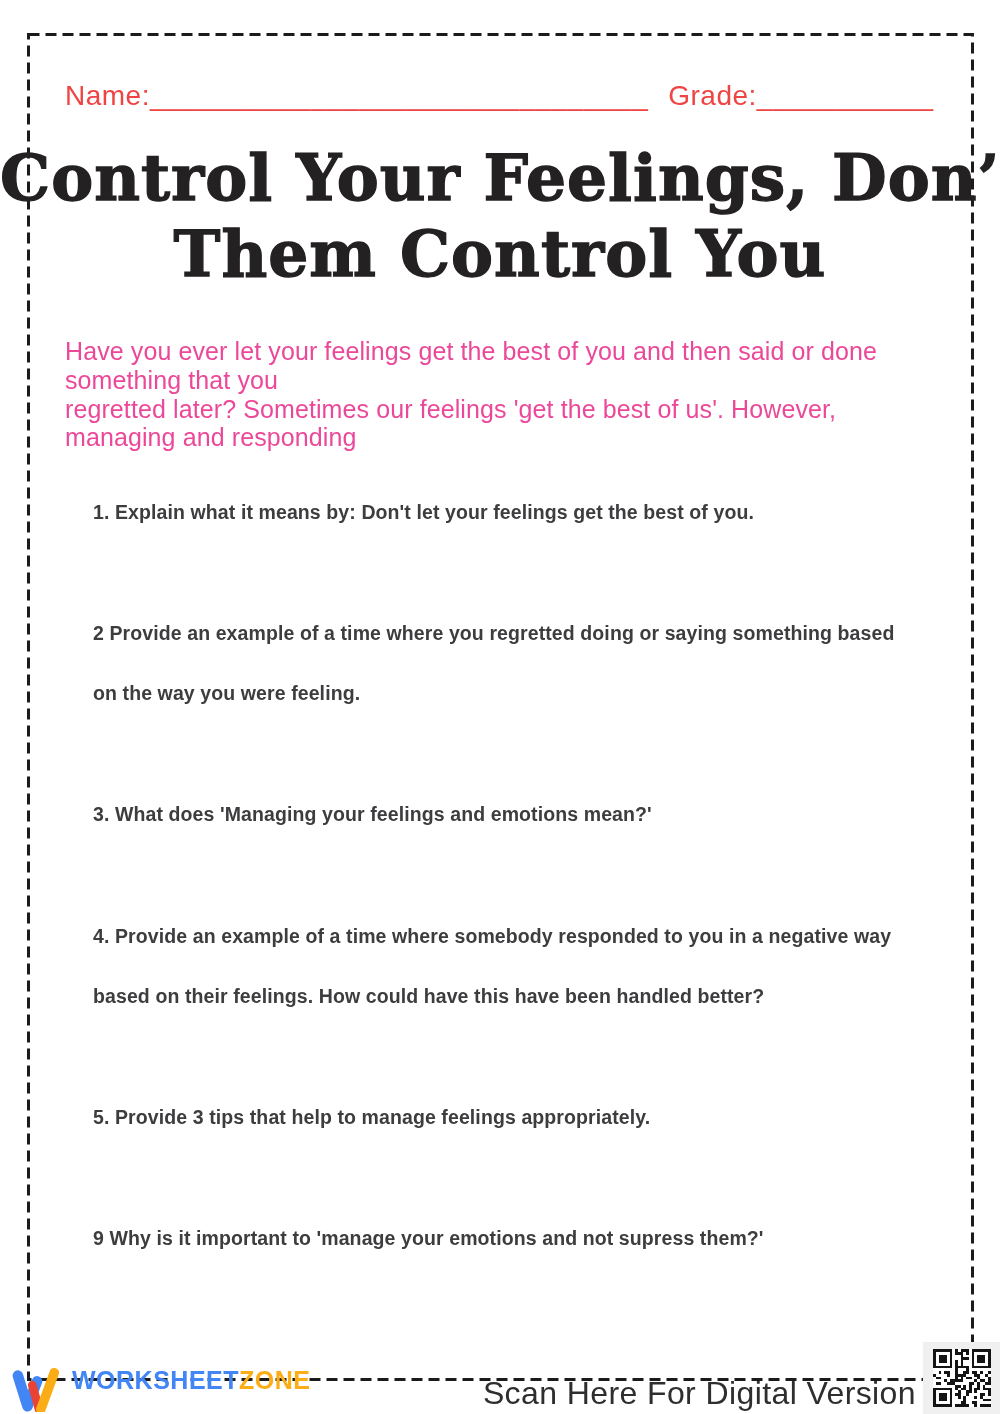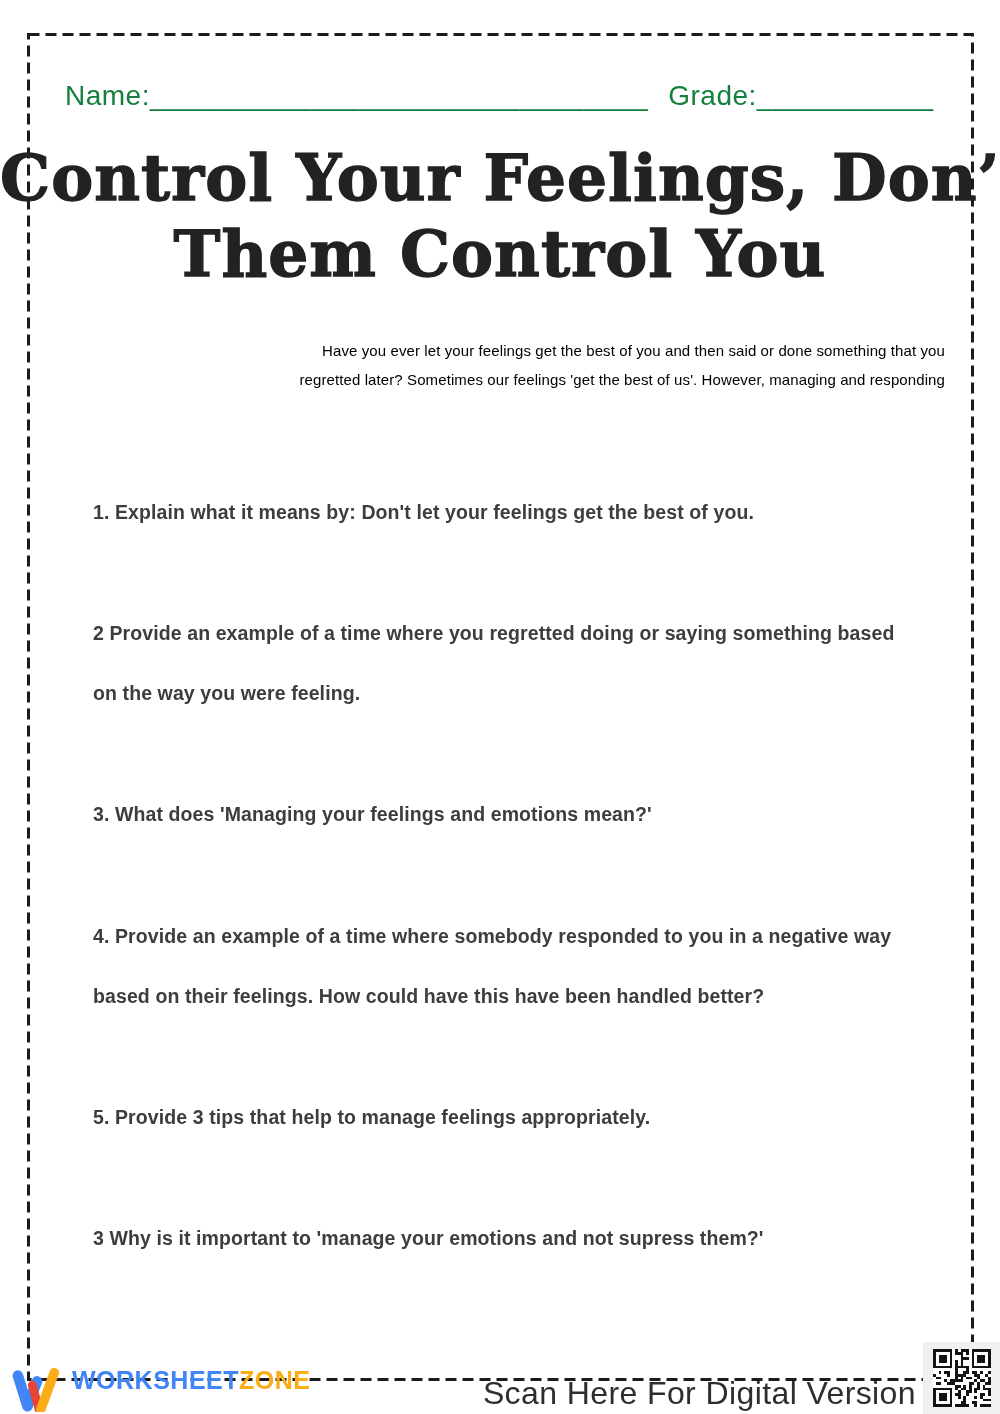--- a/index.html
+++ b/index.html
@@ -12,42 +12,41 @@
     position:relative;
     width:1000px;height:1414px;
     background:#ffffff;
     overflow:hidden;
     font-family:"Liberation Sans", sans-serif;
   }
   .border-svg{position:absolute;left:0;top:0;width:1000px;height:1414px;pointer-events:none;}
 
   .name-row{
     position:absolute;left:65px;top:80px;
-    font-size:28px;color:#15803d;letter-spacing:.5px;
+    font-size:28px;color:#ef4444;letter-spacing:.5px;
     white-space:nowrap;
   }
   .name-row .gap{display:inline-block;width:20px;}
 
   .title{
     position:absolute;left:0;top:140px;width:1000px;
     text-align:center;
     font-family:"DejaVu Serif", serif;
     font-weight:bold;
     font-size:63px;line-height:76px;
     color:#242122;
     -webkit-text-stroke:1.3px #242122;
     letter-spacing:1px;
     white-space:nowrap;
   }
 
   .intro{
     position:absolute;left:65px;top:337px;width:880px;
-    font-size:15px;line-height:28.8px;color:#000000;
+    font-size:25px;line-height:28.8px;color:#ec4899;
     letter-spacing:.1px;
-    text-align:right;
   }
 
   .q{
     position:absolute;left:65px;width:880px;
     font-size:19.5px;font-weight:700;color:#3d3d3f;
     letter-spacing:.1px;white-space:nowrap;margin-left:28px;
   }
 
   .footer-logo{
     position:absolute;left:12px;top:1366px;height:48px;
@@ -91,21 +90,21 @@
     <div>regretted later? Sometimes our feelings 'get the best of us'. However, managing and responding</div>
   </div>
 
   <div class="q" style="top:501px">1. Explain what it means by: Don't let your feelings get the best of you.</div>
   <div class="q" style="top:622px">2 Provide an example of a time where you regretted doing or saying something based</div>
   <div class="q" style="top:682px">on the way you were feeling.</div>
   <div class="q" style="top:803px">3. What does 'Managing your feelings and emotions mean?'</div>
   <div class="q" style="top:925px">4. Provide an example of a time where somebody responded to you in a negative way</div>
   <div class="q" style="top:985px">based on their feelings. How could have this have been handled better?</div>
   <div class="q" style="top:1106px">5. Provide 3 tips that help to manage feelings appropriately.</div>
-  <div class="q" style="top:1227px">3 Why is it important to 'manage your emotions and not supress them?'</div>
+  <div class="q" style="top:1227px">9 Why is it important to 'manage your emotions and not supress them?'</div>
 
   <div class="footer-logo">
     <svg width="52" height="46" viewBox="0 0 54 48">
       <path d="M6 10 L16 42 L26 16" fill="none" stroke-linecap="round" stroke-linejoin="round" stroke-width="11" stroke="#4285F4"></path>
       <path d="M21 20 L28 45" fill="none" stroke-linecap="round" stroke-width="9" stroke="#E94335"></path>
       <path d="M30 45 L44 7" fill="none" stroke-linecap="round" stroke-width="10" stroke="#FBAD18"></path>
     </svg>
     <span class="brand-text"><span class="brand-word1">WORKSHEET</span><span class="brand-word2">ZONE</span></span>
   </div>
 

